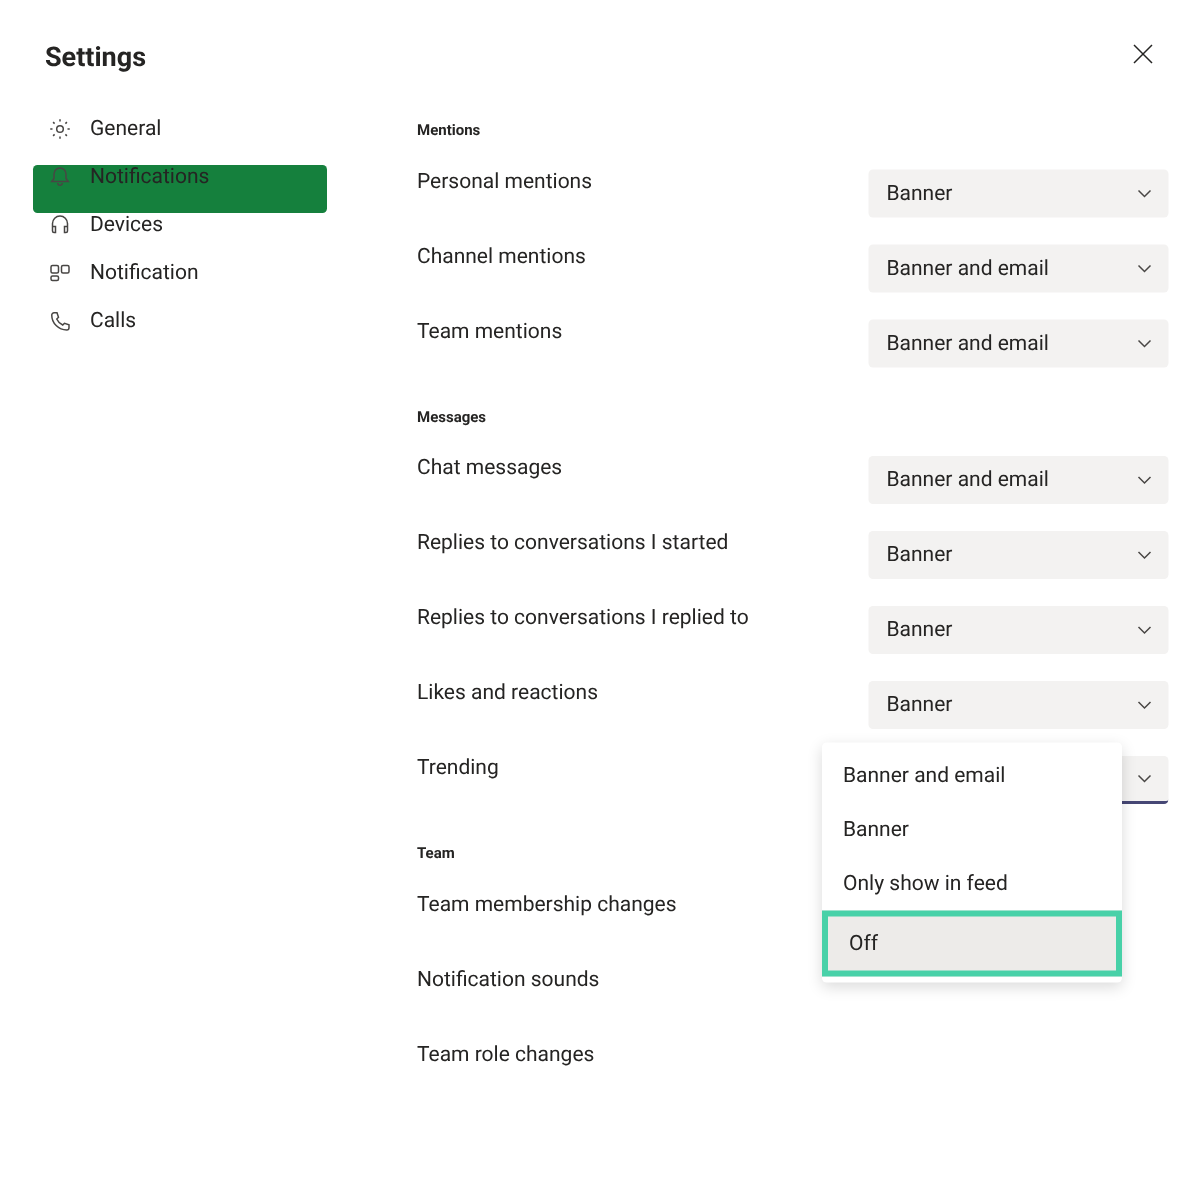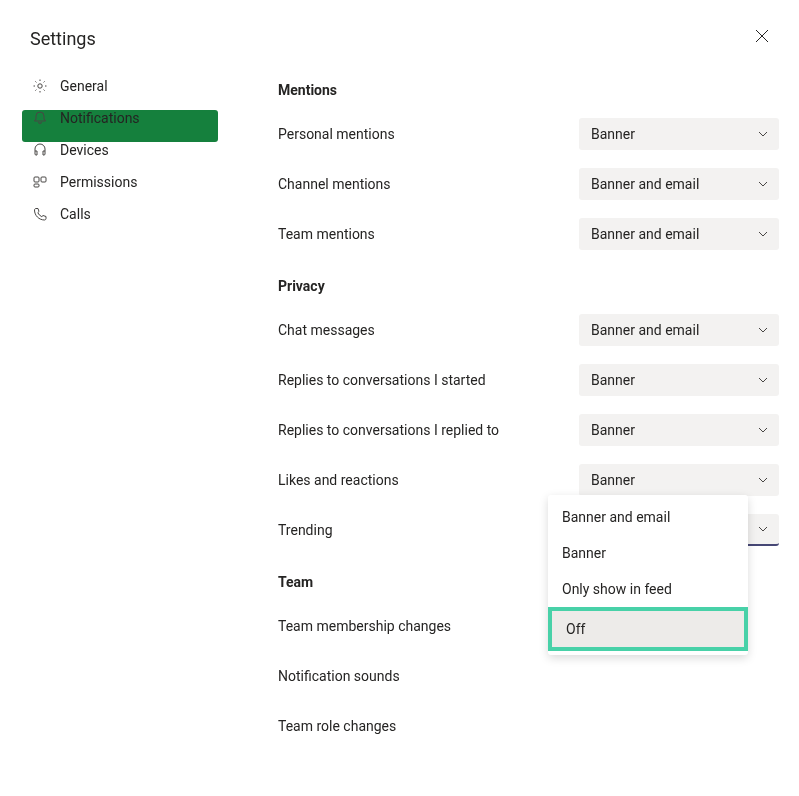--- a/index.html
+++ b/index.html
@@ -18,21 +18,21 @@
     .container {
       display: flex;
       height: 100%;
       padding: 0;
     }
     .header {
       position: absolute;
       top: 28px;
       left: 30px;
       font-size: 18px;
-      font-weight: 400;
+      font-weight: 700;
       color: #252423;
     }
     .close-btn {
       position: absolute;
       top: 28px;
       right: 28px;
       width: 18px;
       height: 18px;
       cursor: pointer;
       display: flex;
@@ -77,32 +77,31 @@
       height: 100%;
     }
     .content::-webkit-scrollbar {
       width: 8px;
     }
     .content::-webkit-scrollbar-thumb {
       background: #e1dfdd;
       border-radius: 4px;
     }
     .section-title {
-      font-size: 14px;
+      font-size: 10px;
       font-weight: 700;
       color: #252423;
       margin-bottom: 20px;
       margin-top: 28px;
     }
     .section-title:first-child {
       margin-top: 0;
     }
     .setting-row {
       display: flex;
-      align-items: center;
       justify-content: space-between;
       margin-bottom: 18px;
       min-height: 32px;
       gap: 35px;
     }
     .setting-label {
       font-size: 14px;
       color: #252423;
     }
     .dropdown {
@@ -194,21 +193,21 @@
       <span>Devices</span>
     </div>
     <div class="sidebar-item">
       <span class="icon">
         <svg width="16" height="16" viewBox="0 0 16 16">
             <rect x="2" y="3" width="5" height="5" rx="1" fill="none" stroke="currentColor" stroke-width="1"></rect>
             <rect x="9" y="3" width="5" height="5" rx="1" fill="none" stroke="currentColor" stroke-width="1"></rect>
             <rect x="2" y="10" width="5" height="3" rx="1" fill="none" stroke="currentColor" stroke-width="1"></rect>
           </svg>
       </span>
-      <span>Permissions</span>
+      <span>Notification</span>
     </div>
     <div class="sidebar-item">
       <span class="icon">
         <svg width="16" height="16" viewBox="0 0 16 16">
             <path d="M4 2.5c-.8 0-1.5.7-1.5 1.5 0 5.5 4.5 10 10 10 .8 0 1.5-.7 1.5-1.5v-2l-3-1-1.2 1.2a8 8 0 01-4-4L7 5.5l-1-3H4z" fill="none" stroke="currentColor" stroke-width="1"></path>
           </svg>
       </span>
       <span>Calls</span>
     </div>
   </div>
@@ -245,21 +244,21 @@
       <div class="dropdown">
         <span>Banner and email</span>
         <span class="chevron">
             <svg width="12" height="12" viewBox="0 0 12 12">
               <path d="M2 4l4 4 4-4" fill="none" stroke="currentColor" stroke-width="1"></path>
             </svg>
           </span>
       </div>
     </div>
 
-    <div class="section-title">Privacy</div>
+    <div class="section-title">Messages</div>
 
     <div class="setting-row">
       <span class="setting-label">Chat messages</span>
       <div class="dropdown">
         <span>Banner and email</span>
         <span class="chevron">
             <svg width="12" height="12" viewBox="0 0 12 12">
               <path d="M2 4l4 4 4-4" fill="none" stroke="currentColor" stroke-width="1"></path>
             </svg>
           </span>

